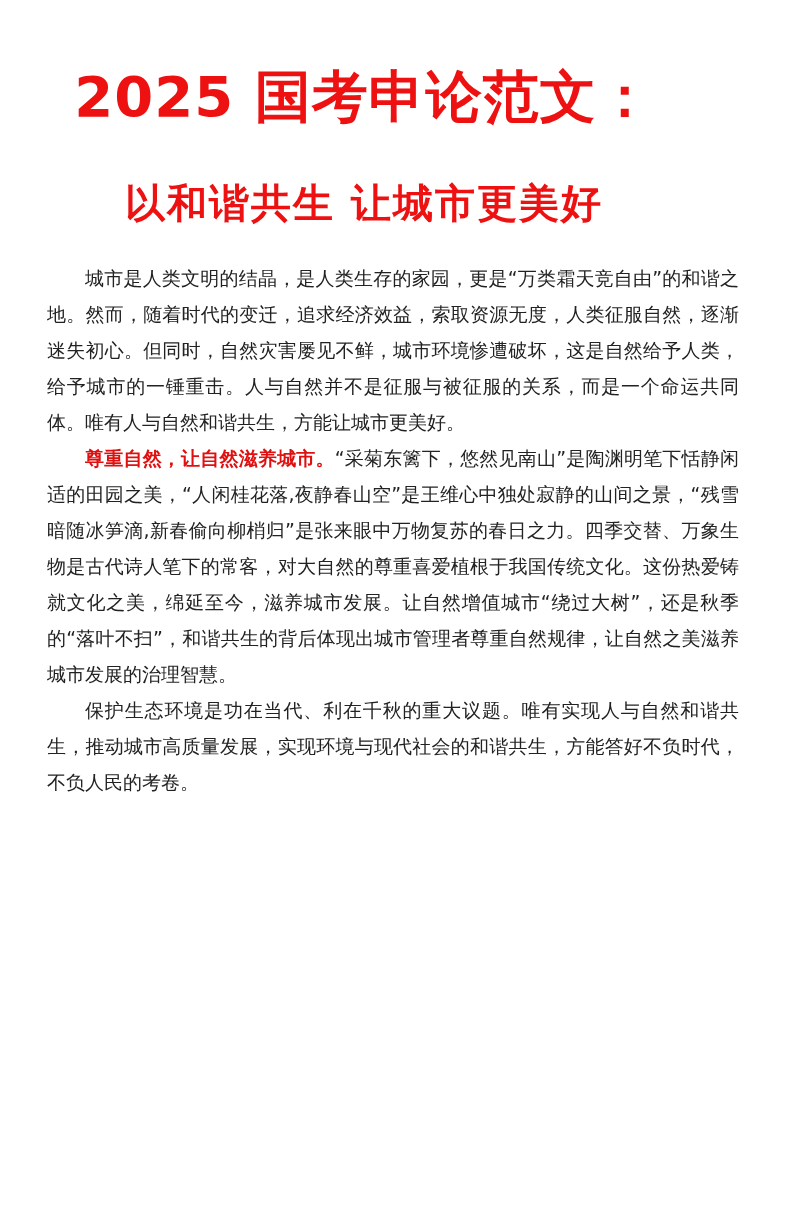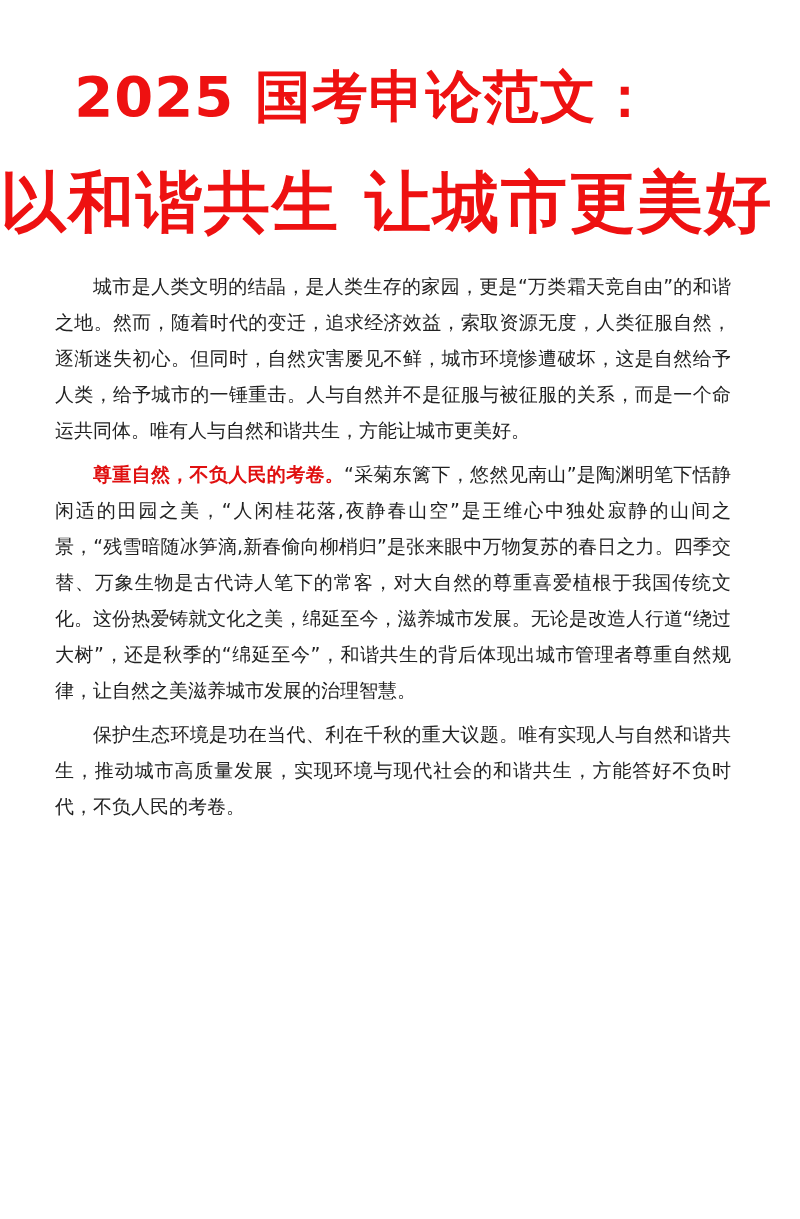--- a/index.html
+++ b/index.html
@@ -3,38 +3,38 @@
 <meta charset="utf-8">
 <style>
   html, body { margin:0; padding:0; background:#ffffff; }
   body { width:800px; height:1219px; overflow:hidden; position:relative; }
   .title {
     position:absolute; left:0; width:728px; text-align:center;
     color:#ee1111; font-family:"DejaVu Sans", sans-serif; font-weight:bold;
     letter-spacing:1px; white-space:nowrap;
   }
   .t1 { top:62px; font-size:56px; line-height:70px; }
-  .t2 { top:165px; font-size:66px; line-height:76px; letter-spacing:2px; }
+  .t2 { top:165px; font-size:40px; line-height:76px; letter-spacing:2px; }
   .body {
     position:absolute; left:47px; top:260px; width:692px;
     font-family:"DejaVu Sans", sans-serif; font-size:19px; line-height:36px;
     color:#222222; text-align:justify; text-justify:inter-character;
   }
-  .body p { margin:8px; text-indent:2em; }
+  .body p { margin:0; text-indent:2em; }
   .lead { color:#e01010; font-weight:bold; }
 </style>
 </head>
 <body>
 
 <div class="title t1">2025 国考申论范文：</div>
 <div class="title t2">以和谐共生  让城市更美好</div>
 
 <div class="body">
   <p>
     <span>城市是人类文明的结晶，是人类生存的家园，更是“万类霜天竞自由”的和谐之地。然而，随着时代的变迁，追求经济效益，索取资源无度，人类征服自然，逐渐迷失初心。但同时，自然灾害屡见不鲜，城市环境惨遭破坏，这是自然给予人类，给予城市的一锤重击。人与自然并不是征服与被征服的关系，而是一个命运共同体。唯有人与自然和谐共生，方能让城市更美好。</span>
   </p>
   <p>
-    <span class="lead">尊重自然，不负人民的考卷。</span><span>“采菊东篱下，悠然见南山”是陶渊明笔下恬静闲适的田园之美，“人闲桂花落,夜静春山空”是王维心中独处寂静的山间之景，“残雪暗随冰笋滴,新春偷向柳梢归”是张来眼中万物复苏的春日之力。四季交替、万象生物是古代诗人笔下的常客，对大自然的尊重喜爱植根于我国传统文化。这份热爱铸就文化之美，绵延至今，滋养城市发展。无论是改造人行道“绕过大树”，还是秋季的“绵延至今”，和谐共生的背后体现出城市管理者尊重自然规律，让自然之美滋养城市发展的治理智慧。</span>
+    <span class="lead">尊重自然，让自然滋养城市。</span><span>“采菊东篱下，悠然见南山”是陶渊明笔下恬静闲适的田园之美，“人闲桂花落,夜静春山空”是王维心中独处寂静的山间之景，“残雪暗随冰笋滴,新春偷向柳梢归”是张来眼中万物复苏的春日之力。四季交替、万象生物是古代诗人笔下的常客，对大自然的尊重喜爱植根于我国传统文化。这份热爱铸就文化之美，绵延至今，滋养城市发展。让自然增值城市“绕过大树”，还是秋季的“落叶不扫”，和谐共生的背后体现出城市管理者尊重自然规律，让自然之美滋养城市发展的治理智慧。</span>
   </p>
   <p>
     <span>保护生态环境是功在当代、利在千秋的重大议题。唯有实现人与自然和谐共生，推动城市高质量发展，实现环境与现代社会的和谐共生，方能答好不负时代，不负人民的考卷。</span>
   </p>
 </div>
 
 </body></html>

